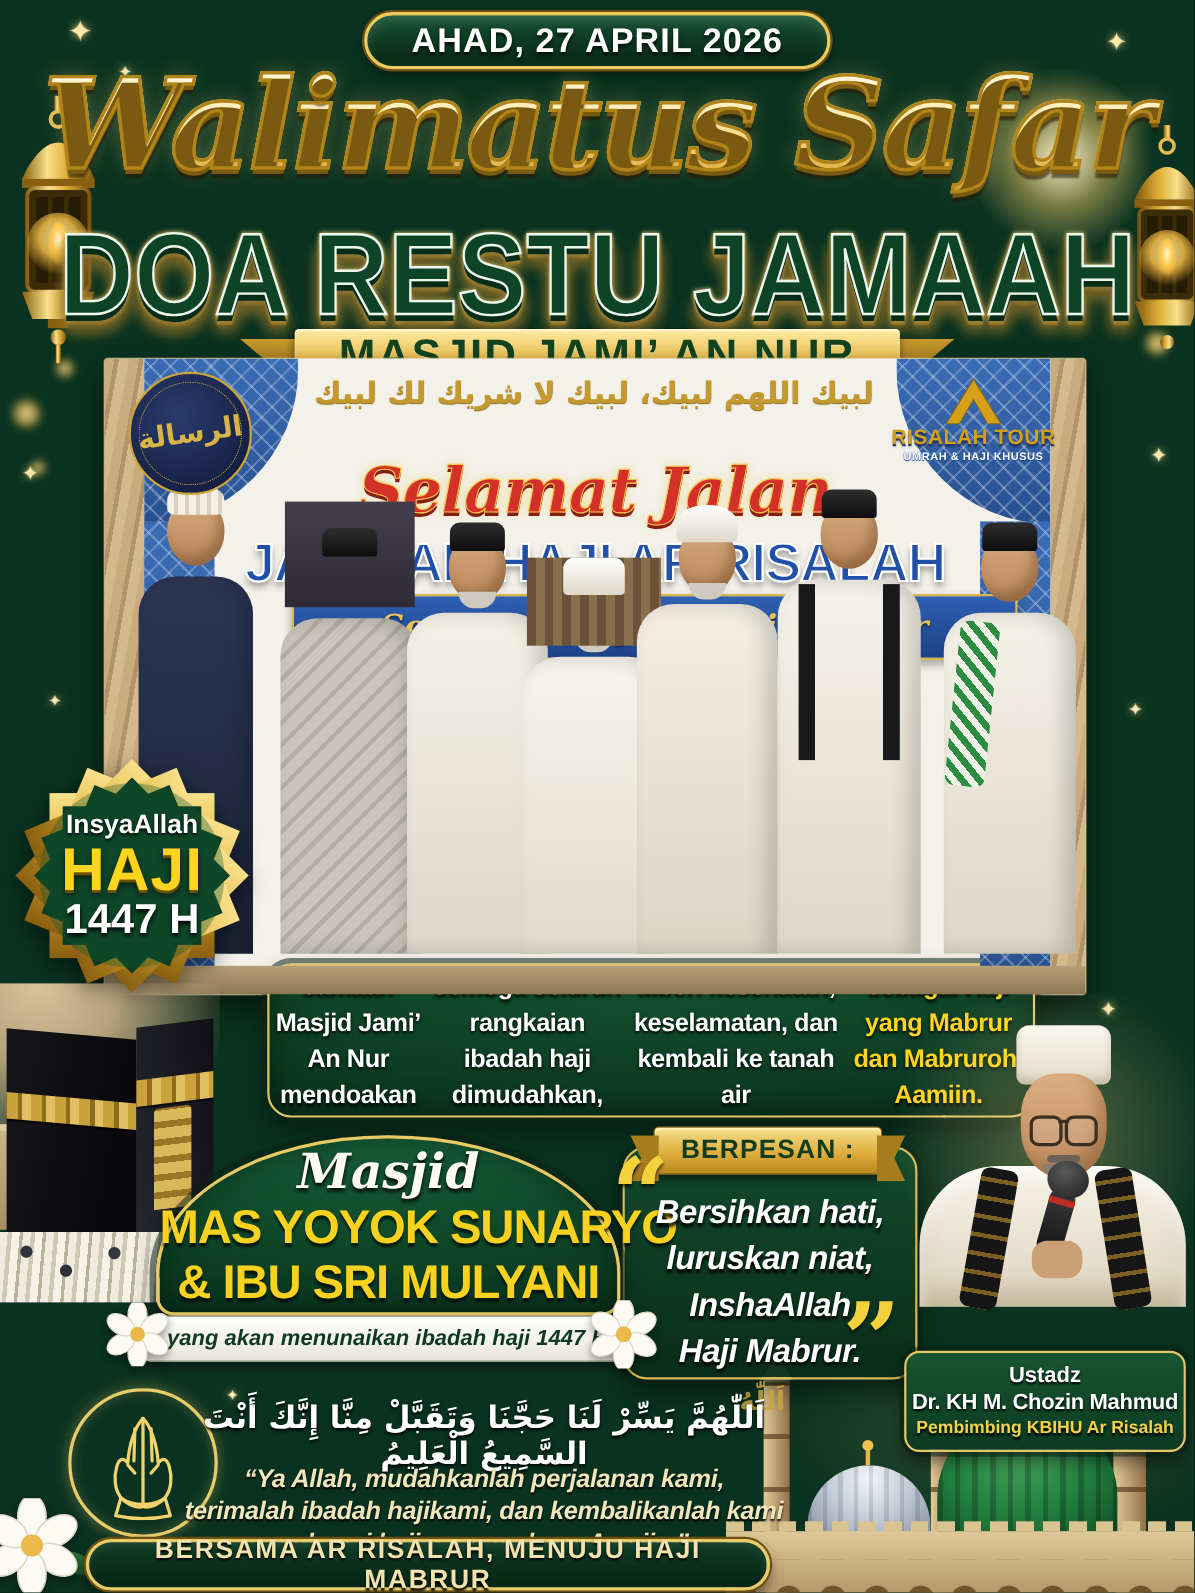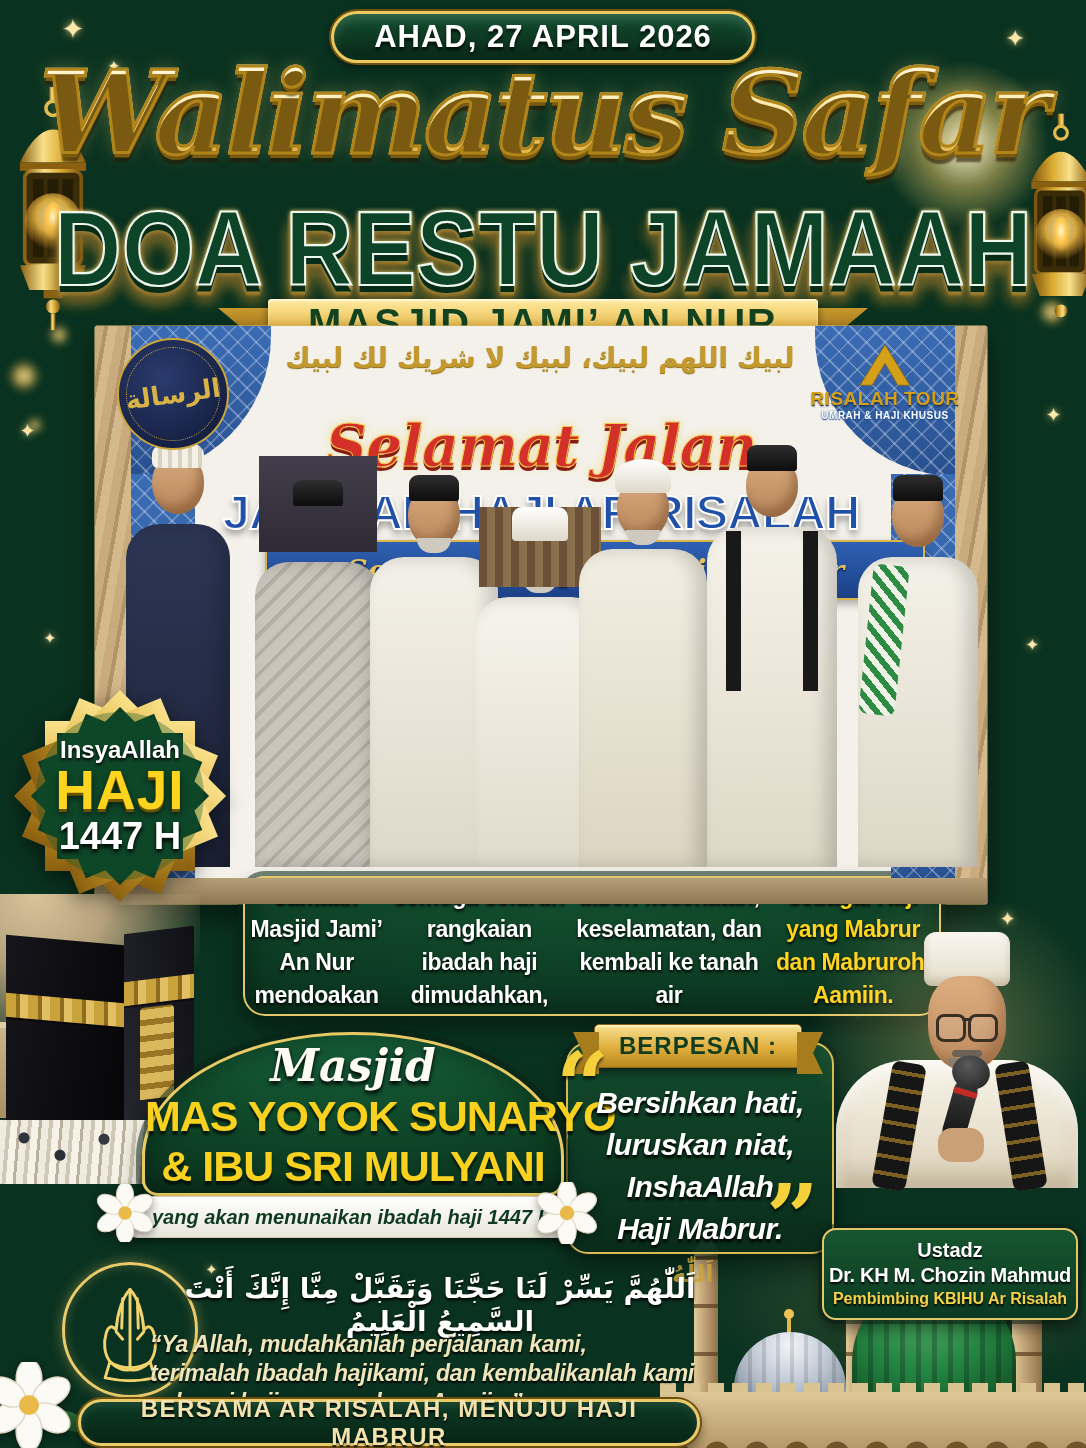--- a/index.html
+++ b/index.html
@@ -185,21 +185,21 @@
     display:flex;flex-direction:column;align-items:center;justify-content:center;text-align:center;margin-top:42px;}
   .np1{font-weight:bold;font-size:20px;color:#fff;text-shadow:0 2px 2px #000;line-height:24px;}
   .np2{font-weight:bold;font-size:20px;letter-spacing:-0.3px;color:#fff;text-shadow:0 2px 2px #000;line-height:26px;}
   .np3{font-weight:bold;font-size:16px;color:#f5d24a;text-shadow:0 2px 2px #000;line-height:22px;}
 
   
   .pray-circle{left:62px;top:1262px;width:136px;height:136px;border:3px solid #e9cb6a;border-radius:50%;z-index:5;
     box-shadow:0 0 14px rgba(233,203,106,.4), inset 0 0 12px rgba(233,203,106,.25);}
   .dua-ar{left:150px;top:1272px;width:580px;z-index:5;text-align:center;direction:rtl;
     font-family:"DejaVu Sans",sans-serif;font-weight:bold;font-size:28px;color:#ffffff;text-shadow:0 2px 3px #000;}
-  .dua-tr{left:150px;top:1330px;width:580px;z-index:5;text-align:left;}
+  .dua-tr{left:150px;top:1330px;width:580px;z-index:5;text-align:center;}
   .dua-tr span{display:block;font-style:italic;font-weight:bold;font-size:23px;letter-spacing:-0.3px;line-height:29px;color:#f0e6bc;text-shadow:0 2px 2px #000;}
   .side-callig{left:672px;top:1260px;z-index:4;font-family:"DejaVu Sans",sans-serif;font-weight:bold;font-size:24px;color:#caa53c;opacity:.85;direction:rtl;}
 
   
   .mosque{left:660px;top:1244px;width:426px;height:204px;z-index:3;}
   .mq-glow{position:absolute;inset:-10px;background:radial-gradient(70% 60% at 60% 30%,rgba(230,200,120,.18),transparent 70%);}
   .minaret{position:absolute;width:24px;border-radius:4px;
     background:
       repeating-linear-gradient(0deg, transparent 0 44px, rgba(90,60,30,.7) 44px 48px),
       linear-gradient(90deg,#e2cb98,#b3946a 60%,#8f7148);}

